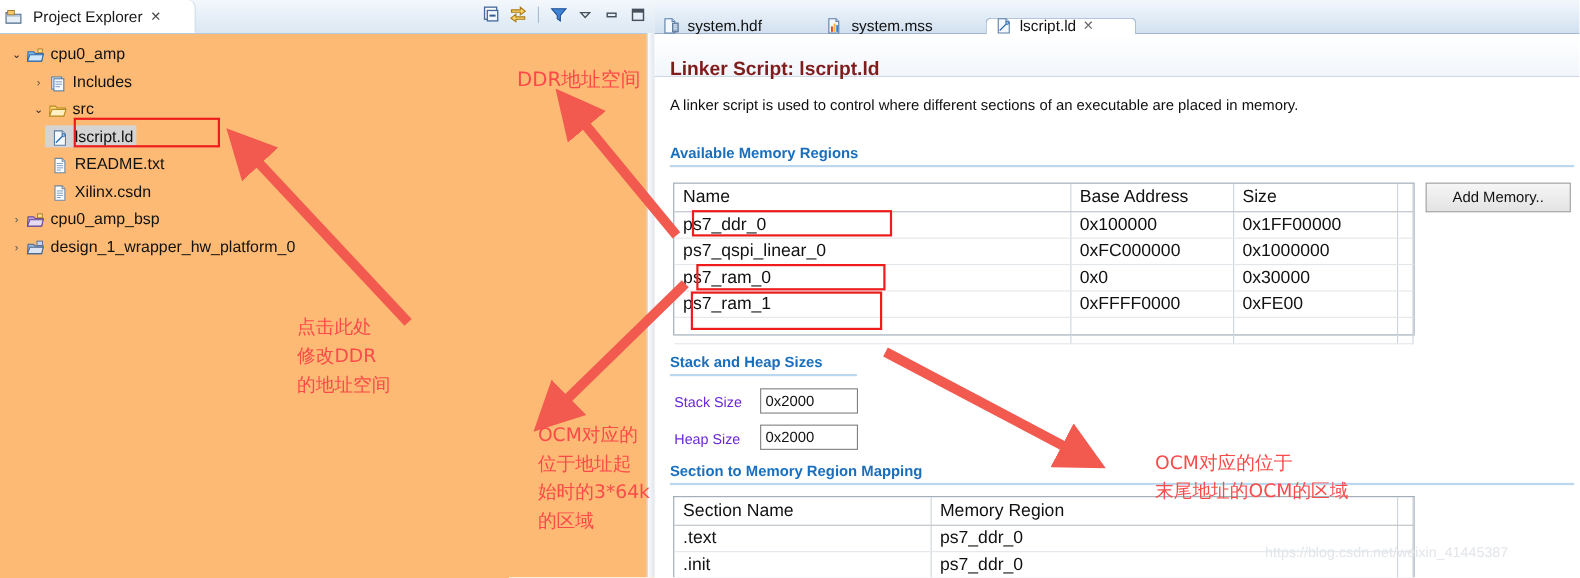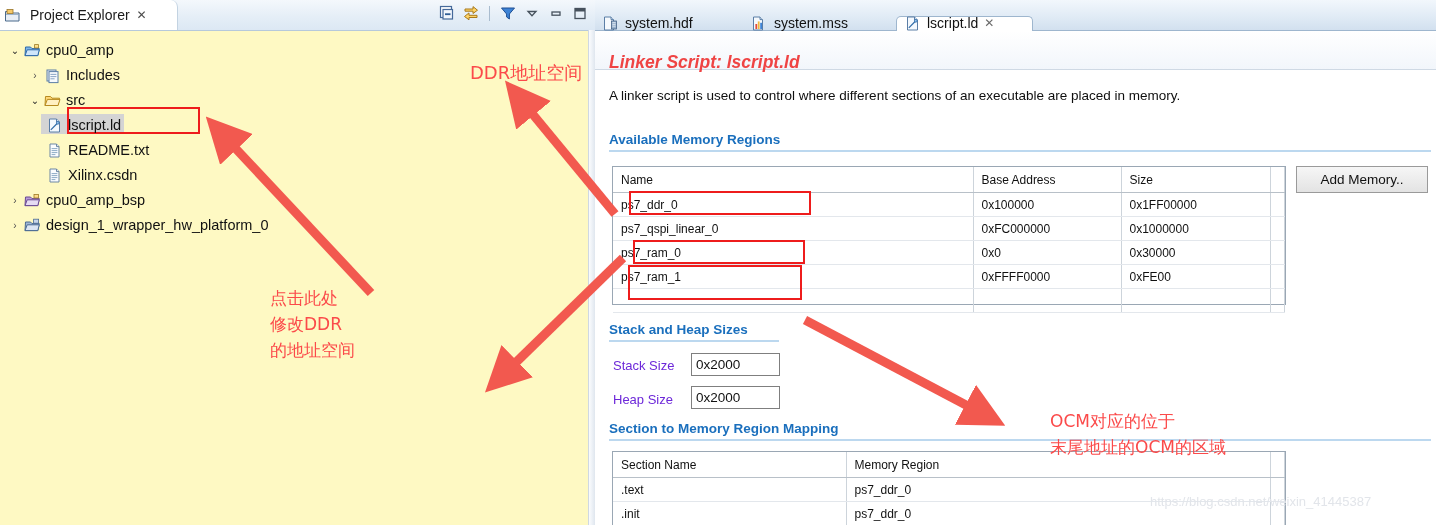--- a/index.html
+++ b/index.html
@@ -6,21 +6,21 @@
   body{
     width:1436px;height:525px;overflow:hidden;
     background:#ffffff;
     font-family:"Liberation Sans","DejaVu Sans",sans-serif;
     font-size:13px;color:#000;
     position:relative;
   }
   .root{position:relative;width:1436px;height:525px;}
 
   
-  #explorer{position:absolute;left:0;top:0;width:595px;height:525px;background:#fef9c3;}
+  #explorer{position:absolute;left:0;top:0;width:595px;height:525px;background:#fdba74;}
   #explorer-tabbar{position:relative;height:30px;
      background:linear-gradient(to bottom,#f4f8fc 0%,#e5eef7 55%,#dce8f4 100%);
      border-bottom:1px solid #b6c9db;}
   #explorer-tab{position:absolute;left:0;top:0;height:30px;width:178px;
      background:#ffffff;border-right:1px solid #c3d3e2;
      border-top-right-radius:7px;
      display:flex;align-items:center;padding-left:4px;box-sizing:border-box;}
   .pe-title{font-size:14px;color:#1a1a1a;margin-left:4px;}
   .pe-close{margin-left:7px;color:#4a4a4a;font-size:12px;}
   #explorer-toolbar{position:absolute;right:6px;top:4px;display:flex;align-items:center;gap:6px;}
@@ -71,21 +71,21 @@
   .body-txt{position:absolute;left:13px;font-size:13.5px;color:#0f0f0f;}
   #b1{top:87px;}
   #b2{top:107px;}
 
   .sec-head{position:absolute;left:13px;font-size:13.5px;font-weight:bold;color:#1a6fbd;}
   .sec-rule{position:absolute;height:2px;background:#bcd8ef;}
 
   
   #mem-table{position:absolute;left:612px;top:166px;width:674px;height:139px;
      border:1px solid #9aa7b4;background:#fff;box-sizing:border-box;}
-  table.grid{border-collapse:collapse;width:100%;table-layout:fixed;font-size:12px;}
+  table.grid{border-collapse:collapse;width:100%;table-layout:fixed;font-size:16px;}
   table.grid td{height:23px;padding:0 0 0 8px;color:#111;
      border-right:1px solid #cdd4db;border-bottom:1px solid #e3e7ec;
      overflow:hidden;white-space:nowrap;}
   table.grid tr.hdr td{border-bottom:1px solid #b8c0c8;}
   table.grid tr.hdr td{height:25px;}
 
   #addmem{position:absolute;left:1296px;top:166px;width:132px;height:27px;
      background:linear-gradient(to bottom,#f6f6f6,#e3e3e3);
      border:1px solid #9a9a9a;font-size:13.5px;color:#111;
      display:flex;align-items:center;justify-content:center;box-sizing:border-box;}
@@ -307,21 +307,21 @@
           </svg>
         </span>
         <span>lscript.ld</span>
         <span class="etab-close">✕</span>
       </div>
     </div>
 
     <div id="page-head"></div>
   </div>
 
-  <div id="page-title" style="position:absolute;left:609px;top:52px;font-size:17.5px;font-weight:bold;color:#ef4444;font-style:italic;">Linker Script: lscript.ld</div>
+  <div id="page-title" style="position:absolute;left:609px;top:52px;font-size:17.5px;font-weight:bold;color:#7f1d1d;">Linker Script: lscript.ld</div>
 
   <div class="body-txt" id="b1" style="left:609px;top:88px;">A linker script is used to control where different sections of an executable are placed in memory.</div>
 
   <div class="sec-head" style="left:609px;top:132px;">Available Memory Regions</div>
   <div class="sec-rule" style="left:609px;top:150px;width:822px;"></div>
 
   <div id="mem-table">
     <table class="grid">
       <colgroup>
           <col style="width:360px">
@@ -431,19 +431,23 @@
 
       <path d="M608,258 L488,375" stroke="#f2594f" stroke-width="9" fill="none" marker-end="url(#ah)"></path>
 
       <path d="M790,320 L968,414" stroke="#f2594f" stroke-width="9" fill="none" marker-end="url(#ah)"></path>
     </svg>
 
     <div class="cn big" style="left:455px;top:60px;">DDR地址空间</div>
     <div class="cn" style="left:255px;top:285px;">点击此处
 修改DDR
 的地址空间</div>
+    <div class="cn" style="left:474px;top:383px;">OCM对应的
+位于地址起
+始时的3*64k
+的区域</div>
     <div class="cn" style="left:1035px;top:408px;">OCM对应的位于
 末尾地址的OCM的区域</div>
   </div>
 
   <div id="watermark">https://blog.csdn.net/weixin_41445387</div>
 
 </div>
 
 </body></html>

